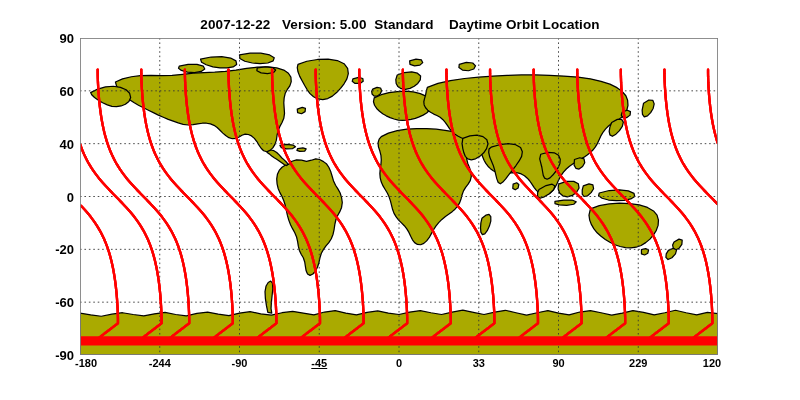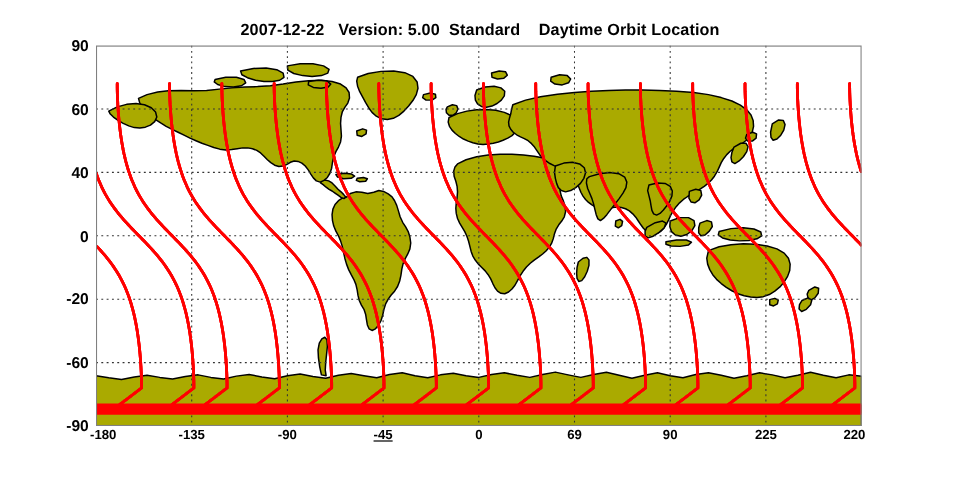--- a/index.html
+++ b/index.html
@@ -318,22 +318,22 @@
 
   <div class="ytick" style="top:38px;">90</div>
   <div class="ytick" style="top:90.8px;">60</div>
   <div class="ytick" style="top:143.7px;">40</div>
   <div class="ytick" style="top:196.5px;">0</div>
   <div class="ytick" style="top:249.3px;">-20</div>
   <div class="ytick" style="top:302.2px;">-60</div>
   <div class="ytick" style="top:355px;">-90</div>
 
   <div class="xtick" style="left:86px;">-180</div>
-  <div class="xtick" style="left:159.75px;">-135</div>
+  <div class="xtick" style="left:159.75px;">-244</div>
   <div class="xtick" style="left:239.5px;">-90</div>
   <div class="xtick" style="left:319.25px;text-decoration:underline;">-45</div>
   <div class="xtick" style="left:399px;">0</div>
-  <div class="xtick" style="left:478.75px;">69</div>
+  <div class="xtick" style="left:478.75px;">33</div>
   <div class="xtick" style="left:558.5px;">90</div>
-  <div class="xtick" style="left:638.25px;">225</div>
-  <div class="xtick" style="left:712px;">220</div>
+  <div class="xtick" style="left:638.25px;">229</div>
+  <div class="xtick" style="left:712px;">120</div>
 
 </div>
 
 </body></html>

